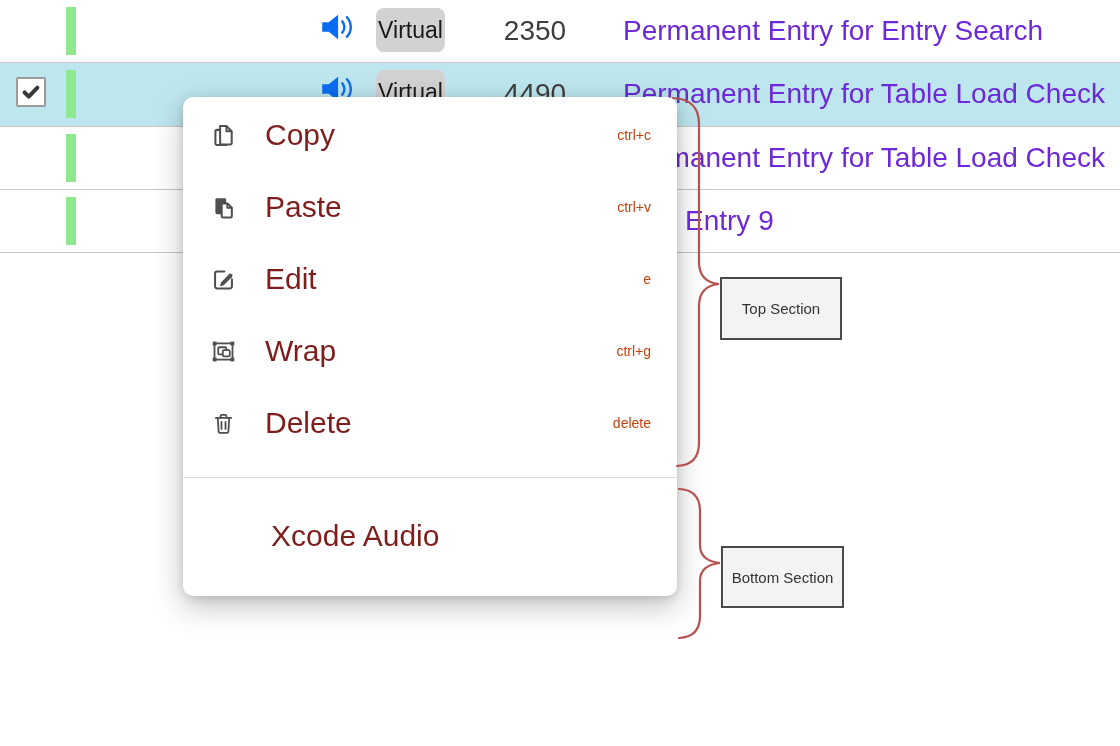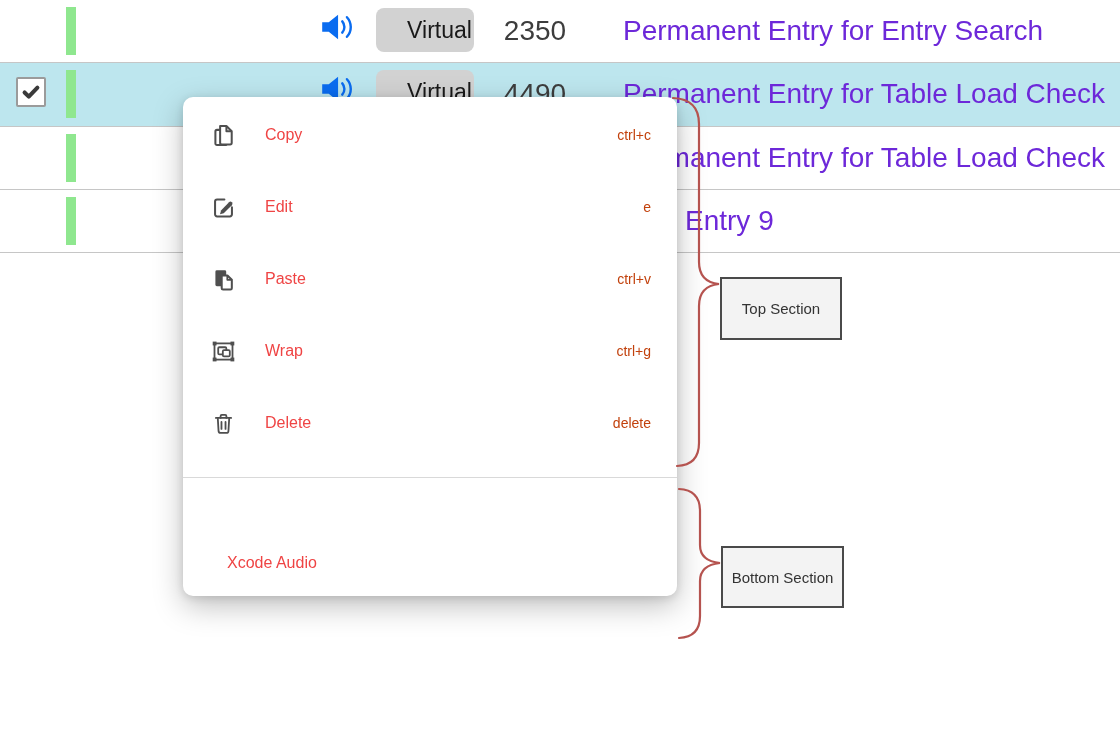--- a/index.html
+++ b/index.html
@@ -8,35 +8,35 @@
     font-family:"Liberation Sans","DejaVu Sans",sans-serif;color:#3f3f3f;
   }
   
   .row{position:absolute;left:0;width:1120px;border-bottom:1px solid #c6c6c6;background:#fff;z-index:1;}
   .row.selected{background:#bde6ee;}
   .bar{position:absolute;left:66px;top:7px;width:10px;height:48px;background:#8fe78f;}
   .checkbox{position:absolute;left:16px;top:14px;width:26px;height:26px;background:#fff;
     border:2px solid #9b9b9b;border-radius:2px;display:flex;align-items:center;justify-content:center;}
   .speaker{position:absolute;left:320px;top:13px;width:38px;height:28px;}
   .chip{position:absolute;left:376px;top:8px;width:69px;height:44px;background:#d2d2d2;border-radius:8px;
-    display:flex;align-items:center;justify-content:center;font-size:23px;color:#191919;padding-left:29px;}
+    display:flex;align-items:center;justify-content:center;font-size:23px;color:#191919;}
   .num{position:absolute;left:490px;width:90px;text-align:center;line-height:62px;font-size:28px;color:#3d3d3d;}
   .desc{position:absolute;left:623px;line-height:62px;font-size:28px;color:#6d28d9;white-space:nowrap;}
   .desc.indent2{left:685px;}
   
   .context-menu{position:absolute;left:183px;top:97px;width:494px;background:#fff;border-radius:10px;z-index:10;
     box-shadow:0 10px 30px rgba(0,0,0,.25),0 2px 8px rgba(0,0,0,.12);}
   .menu-section.top{padding:2px 0 18px 0;}
   .menu-section.bottom{padding:22px 0 24px 0;}
   .menu-divider{height:1px;background:#d9d9d9;}
   .menu-item{height:72px;display:flex;align-items:center;padding:0 26px 0 27px;cursor:default;}
   .mi-icon{width:27px;height:27px;margin-right:28px;flex:none;display:flex;align-items:center;justify-content:center;}
-  .mi-label{flex:1;font-size:16px;color:#ef4444;}
+  .mi-label{flex:1;font-size:30px;color:#7f1d1d;}
   .mi-shortcut{font-size:14px;color:#c2410c;}
-  .menu-item.plain{padding-left:44px;align-items:flex-end;}
+  .menu-item.plain{padding-left:88px;}
   
   .annotation-layer{position:absolute;left:0;top:0;width:1120px;height:746px;z-index:20;pointer-events:none;}
   .section-box{position:absolute;background:#f3f3f3;border:2px solid #4a4a4a;z-index:21;
     display:flex;align-items:center;justify-content:center;font-size:15px;color:#333;margin-top:16px;}
   .section-box.top{left:720px;top:261px;width:118px;height:59px;}
   .section-box.bottom{left:721px;top:530px;width:119px;height:58px;}
   svg{display:block;}
 </style>
 </head>
 <body>
@@ -99,38 +99,38 @@
             </g>
           </svg>
         </span>
         <span class="mi-label">Copy</span>
         <span class="mi-shortcut">ctrl+c</span>
       </div>
 
       <div class="menu-item">
         <span class="mi-icon">
           <svg width="27" height="27" viewBox="0 0 24 24">
-            <path d="M12.8 4.9 H6.3 A1.8 1.8 0 0 0 4.5 6.7 V18.1 A1.8 1.8 0 0 0 6.3 19.9 H17.7 A1.8 1.8 0 0 0 19.5 18.1 V11.8" fill="none" stroke="#4f4f4f" stroke-width="1.8" stroke-linecap="round"></path>
-            <path d="M9.8 14.6 L16.9 7.4 a1.75 1.75 0 0 1 2.5 2.5 L12.2 17 l-3.3 0.9 z" fill="#4f4f4f"></path>
-          </svg>
-        </span>
-        <span class="mi-label">Edit</span>
-        <span class="mi-shortcut">e</span>
-      </div>
-
-      <div class="menu-item">
-        <span class="mi-icon">
-          <svg width="27" height="27" viewBox="0 0 24 24">
             <rect x="4.8" y="3.8" width="9.6" height="14.2" rx="1.3" fill="#4f4f4f"></rect>
             <path d="M10.4 8.4 h5.1 l3.9 3.9 v7.4 a1.2 1.2 0 0 1 -1.2 1.2 h-6.6 a1.2 1.2 0 0 1 -1.2 -1.2 Z" fill="#fff" stroke="#4f4f4f" stroke-width="1.8" stroke-linejoin="round"></path>
             <path d="M15.4 8.4 v3.9 h3.9" fill="none" stroke="#4f4f4f" stroke-width="1.6" stroke-linejoin="round"></path>
           </svg>
         </span>
         <span class="mi-label">Paste</span>
         <span class="mi-shortcut">ctrl+v</span>
+      </div>
+
+      <div class="menu-item">
+        <span class="mi-icon">
+          <svg width="27" height="27" viewBox="0 0 24 24">
+            <path d="M12.8 4.9 H6.3 A1.8 1.8 0 0 0 4.5 6.7 V18.1 A1.8 1.8 0 0 0 6.3 19.9 H17.7 A1.8 1.8 0 0 0 19.5 18.1 V11.8" fill="none" stroke="#4f4f4f" stroke-width="1.8" stroke-linecap="round"></path>
+            <path d="M9.8 14.6 L16.9 7.4 a1.75 1.75 0 0 1 2.5 2.5 L12.2 17 l-3.3 0.9 z" fill="#4f4f4f"></path>
+          </svg>
+        </span>
+        <span class="mi-label">Edit</span>
+        <span class="mi-shortcut">e</span>
       </div>
 
       <div class="menu-item">
         <span class="mi-icon">
           <svg width="27" height="27" viewBox="0 0 24 24">
             <g fill="none" stroke="#4f4f4f" stroke-width="1.6">
               <rect x="4" y="4.8" width="16" height="14.4"></rect>
               <rect x="7.3" y="8.2" width="7.2" height="6.4" rx="1"></rect>
               <rect x="11.4" y="10.8" width="6.2" height="5.6" rx="1" fill="#fff"></rect>
             </g>

